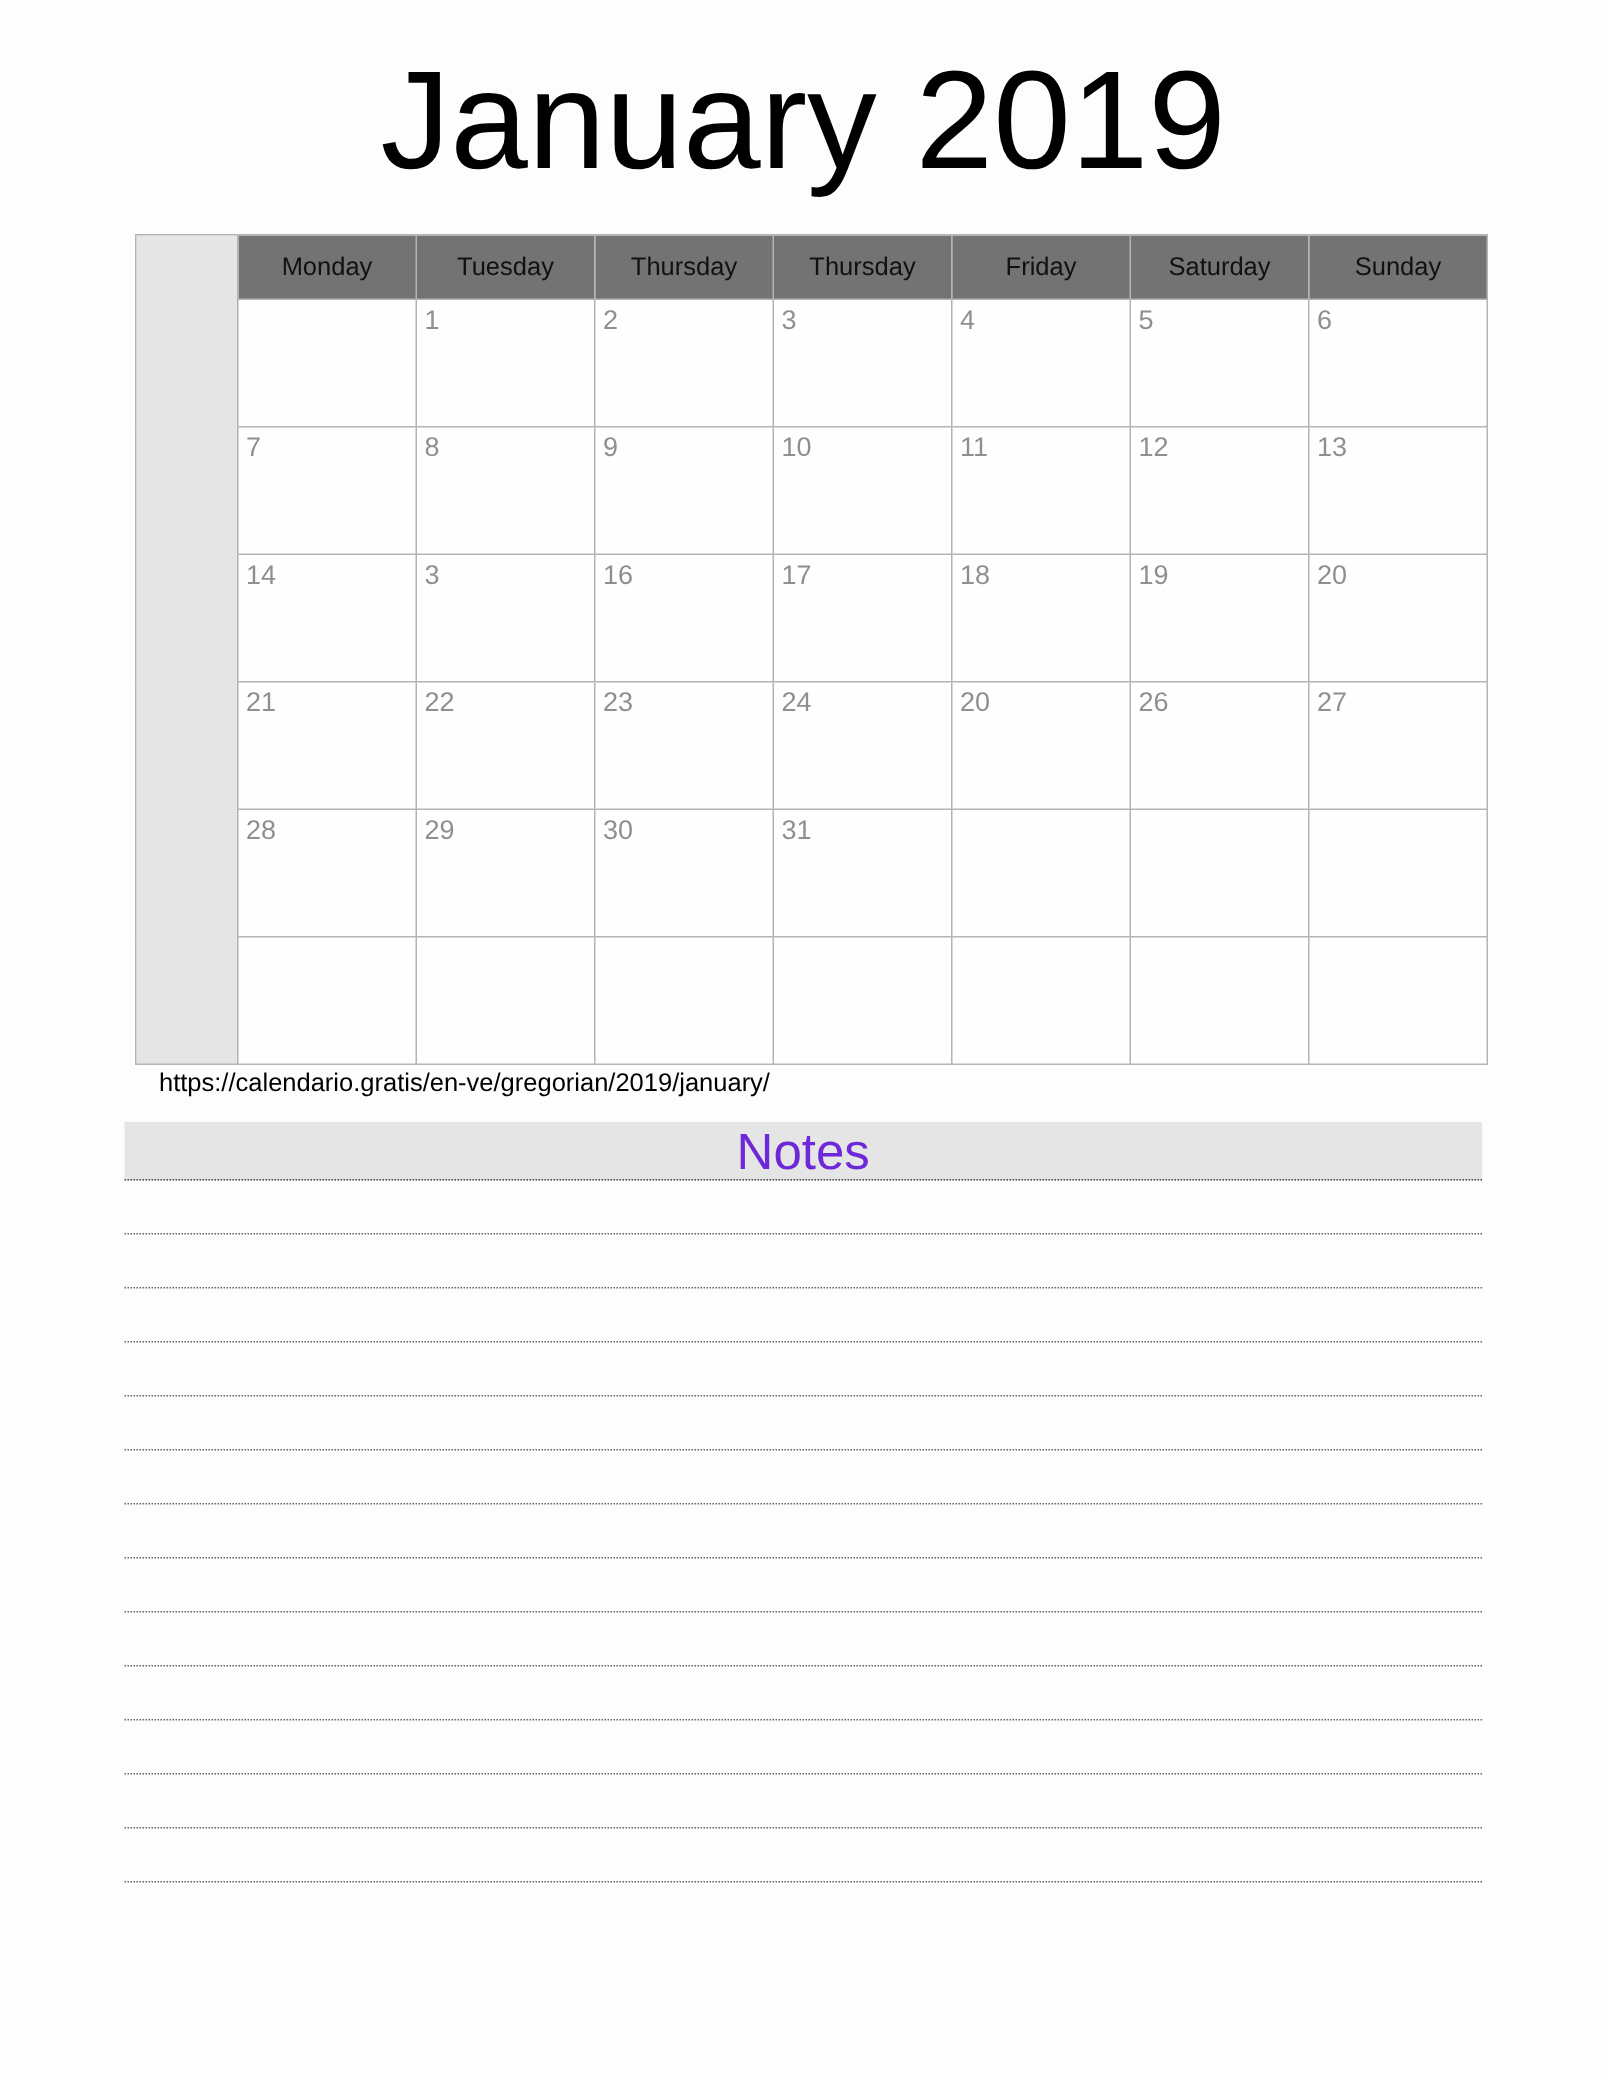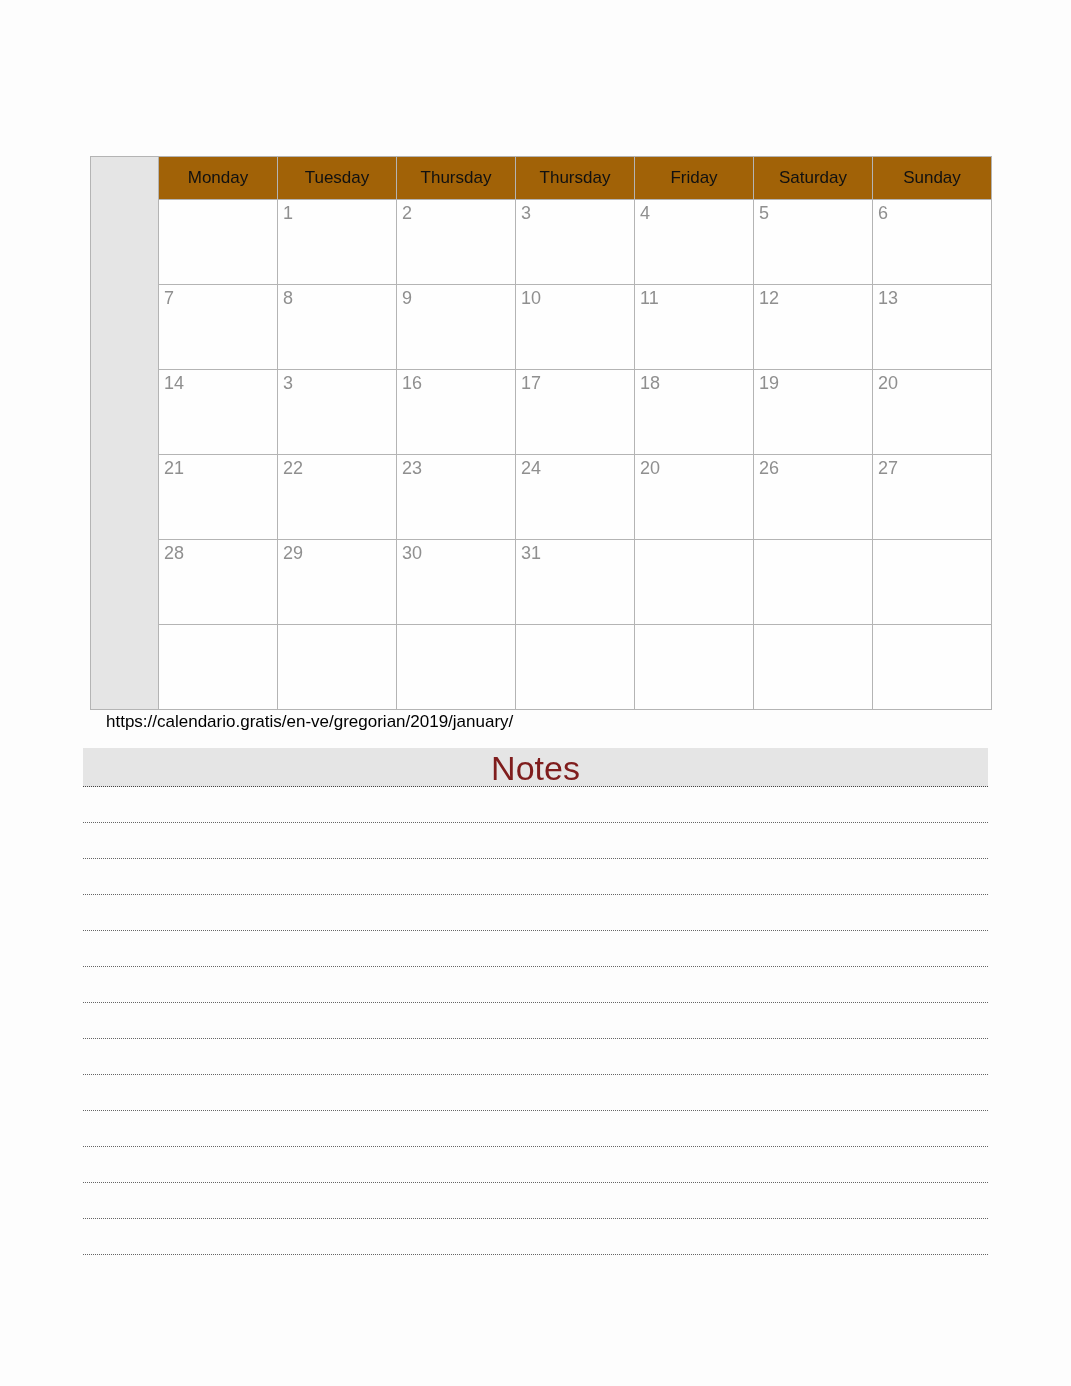--- a/index.html
+++ b/index.html
@@ -44,21 +44,21 @@
   table.cal td, table.cal th {
     border: 1px solid #b4b4b4;
   }
   td.strip {
     width: 65px;
     background: #e5e5e5;
   }
   table.cal th {
     width: 116px;
     height: 40px;
-    background: #a16207;
+    background: #737373;
     font-size: 17px;
     font-weight: 400;
     color: #111111;
     text-align: center;
     vertical-align: middle;
   }
   td.day {
     height: 84px;
     background: #fefefe;
     vertical-align: top;
@@ -91,32 +91,33 @@
   }
   .notes-header {
     height: 38px;
     background: #e5e5e5;
     border-bottom: 1px dotted #444444;
     text-align: center;
   }
   .notes-header .notes-title {
     font-size: 34px;
     line-height: 40px;
-    color: #7f1d1d;
+    color: #6d28d9;
   }
   .notes-lines .nline {
     height: 35px;
     border-bottom: 1px dotted #666666;
   }
 </style>
 </head>
 <body>
 
 <div class="page">
 
+  <h1 class="title">January 2019</h1>
 
   <div class="cal-wrap">
     <table class="cal">
       <tbody>
         <tr>
           <td class="strip" rowspan="7"></td>
           <th>Monday</th>
           <th>Tuesday</th>
           <th>Thursday</th>
           <th>Thursday</th>

